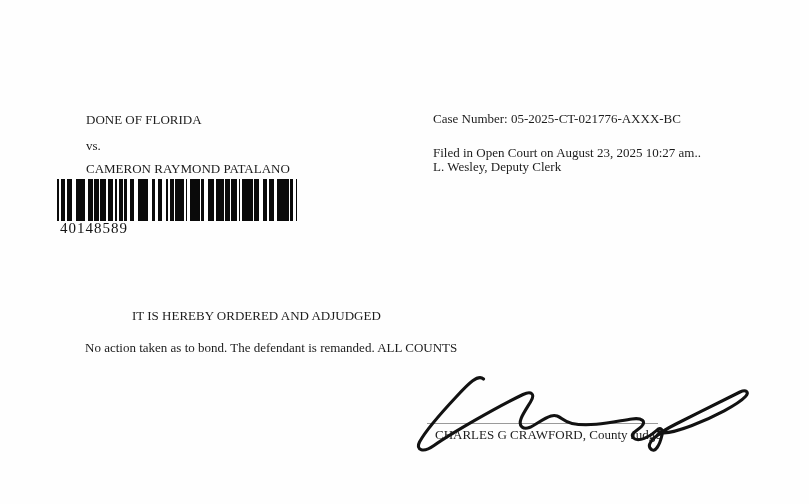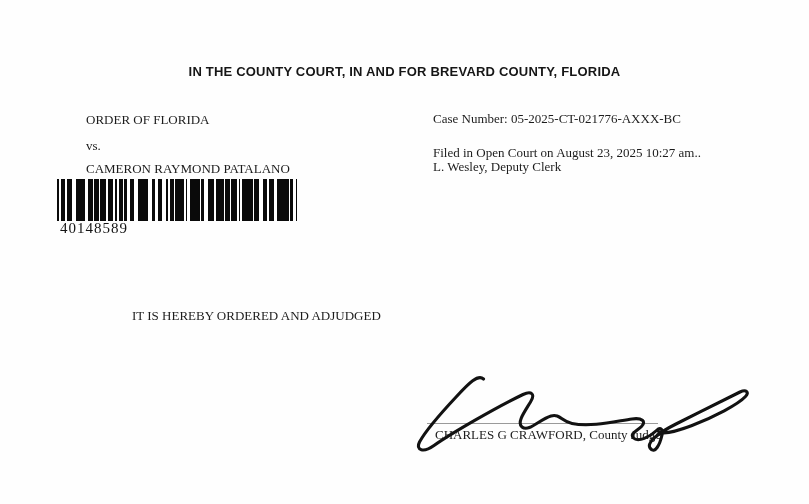--- a/index.html
+++ b/index.html
@@ -74,24 +74,23 @@
     position: absolute; left: 400px; top: 365px;
     width: 360px; height: 100px;
     pointer-events: none;
   }
 </style>
 </head>
 <body>
 
 <div class="page">
 
-  <div class="doc-title">IN THE COUNTY COURT, IN AND FOR BREVARD COUNTY, FLORIDA</div>
 
   <div class="party-block">
-    <div class="line party-plaintiff">ORDER OF FLORIDA</div>
+    <div class="line party-plaintiff">DONE OF FLORIDA</div>
     <div class="line party-vs">vs.</div>
     <div class="line party-defendant">CAMERON RAYMOND PATALANO</div>
   </div>
 
   <div class="case-block">
     <div class="line case-number">Case Number: 05-2025-CT-021776-AXXX-BC</div>
     <div class="line filed-line">Filed in Open Court on August 23, 2025 10:27 am..</div>
     <div class="line clerk-line">L. Wesley, Deputy Clerk</div>
   </div>
 
@@ -197,20 +196,21 @@
       <i style="width:3.2px"></i>
       <i class="g" style="width:2.6px"></i>
       <i style="width:1.6px"></i>
       <i class="g" style="width:3.9px"></i>
     </div>
   <div class="barcode-number">40148589</div>
 
 
   <div class="clause clause-adjudged">IT IS HEREBY ORDERED AND ADJUDGED</div>
 
+  <div class="clause clause-action">No action taken as to bond. The defendant is remanded. ALL COUNTS</div>
 
 
   <div class="signature-rule"></div>
 
   <div class="judge-line">CHARLES G CRAWFORD, County Judge</div>
 
   <svg class="signature-svg" viewBox="400 365 360 100" xmlns="http://www.w3.org/2000/svg">
     <path d="M 483.5,379
              C 478,374 469,383 457,396
              C 442,412 426,430 419.5,442

